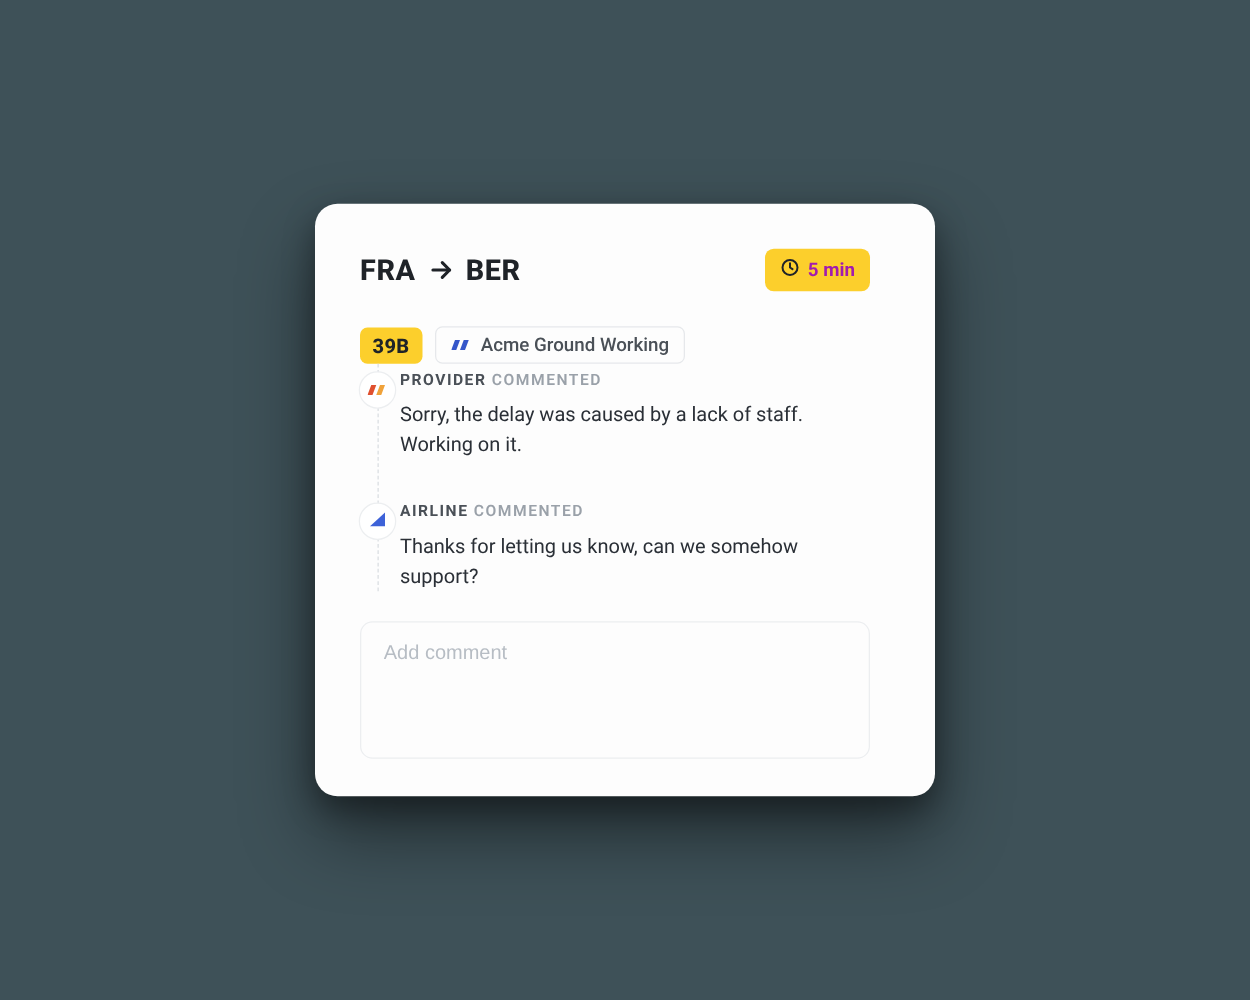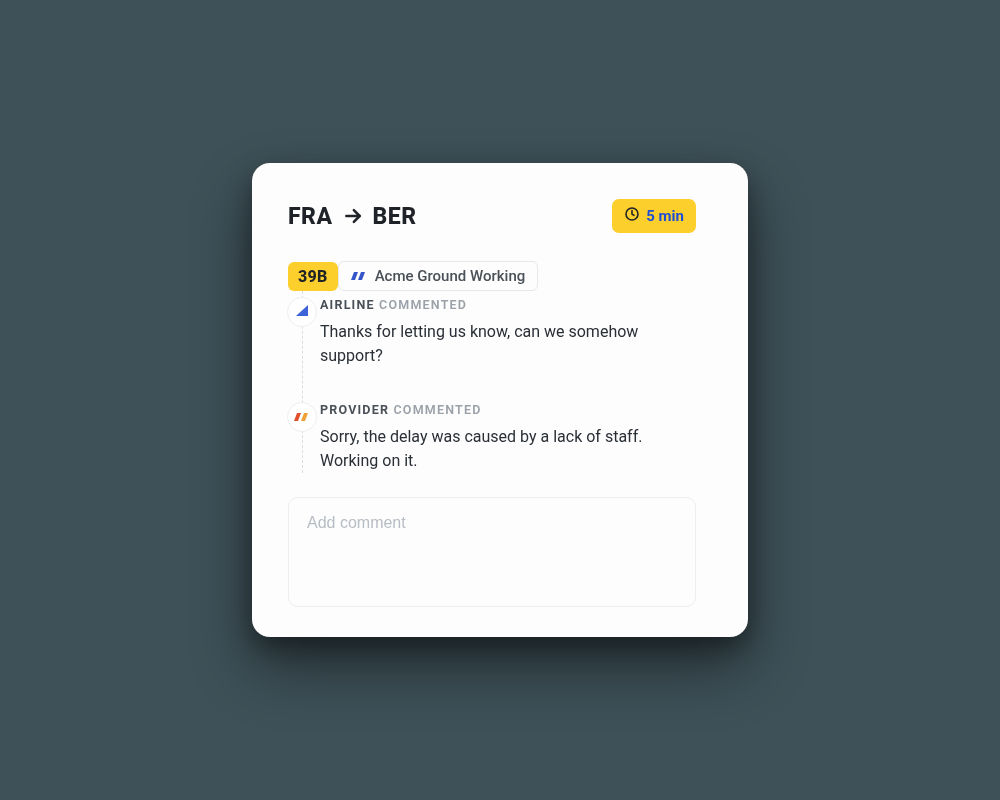--- a/index.html
+++ b/index.html
@@ -36,29 +36,30 @@
     }
     .route-arrow {
       display: inline-flex;
       align-items: center;
     }
     .time-badge {
       display: inline-flex;
       align-items: center;
       gap: 6px;
       background: #fccf2c;
-      color: #1d4ed8;
+      color: #a21caf;
       font-weight: 700;
       font-size: 15px;
       padding: 7px 12px;
       border-radius: 7px;
     }
     .tags {
       display: flex;
       align-items: center;
+      gap: 10px;
     }
     .gate-badge {
       background: #fccf2c;
       color: #1f2328;
       font-weight: 800;
       font-size: 16px;
       padding: 5px 10px;
       border-radius: 6px;
       letter-spacing: 0.3px;
     }
@@ -185,47 +186,47 @@
       </span>
       <span>Acme Ground Working</span>
     </span>
   </div>
 
   <div class="timeline">
 
     <div class="timeline-item">
       <div class="avatar">
         <span>
-          <svg width="16" height="14" viewBox="0 0 16 14">
-              <path d="M2 12 L14 12 L14 1 Z" fill="#3d62d8"></path>
-            </svg>
-        </span>
-      </div>
-      <div class="item-meta">
-        <span>AIRLINE</span>
-        <span class="commented">COMMENTED</span>
-      </div>
-      <div class="item-body">Thanks for letting us know, can we somehow support?</div>
-    </div>
-
-    <div class="timeline-item">
-      <div class="avatar">
-        <span>
           <svg width="16" height="12" viewBox="0 0 16 12">
               <path d="M3 2 L7 2 L4 10 L0 10 Z" fill="#e0502f"></path>
               <path d="M10 2 L14 2 L11 10 L7 10 Z" fill="#f0a23a"></path>
             </svg>
         </span>
       </div>
       <div class="item-meta">
         <span>PROVIDER</span>
         <span class="commented">COMMENTED</span>
       </div>
       <div class="item-body">Sorry, the delay was caused by a lack of staff. Working on it.</div>
     </div>
 
+    <div class="timeline-item">
+      <div class="avatar">
+        <span>
+          <svg width="16" height="14" viewBox="0 0 16 14">
+              <path d="M2 12 L14 12 L14 1 Z" fill="#3d62d8"></path>
+            </svg>
+        </span>
+      </div>
+      <div class="item-meta">
+        <span>AIRLINE</span>
+        <span class="commented">COMMENTED</span>
+      </div>
+      <div class="item-body">Thanks for letting us know, can we somehow support?</div>
+    </div>
+
   </div>
 
   <div class="comment-box">
     <textarea class="comment-input" rows="3" placeholder="Add comment" style=""></textarea>
   </div>
 
 </div>
 
 </body></html>

